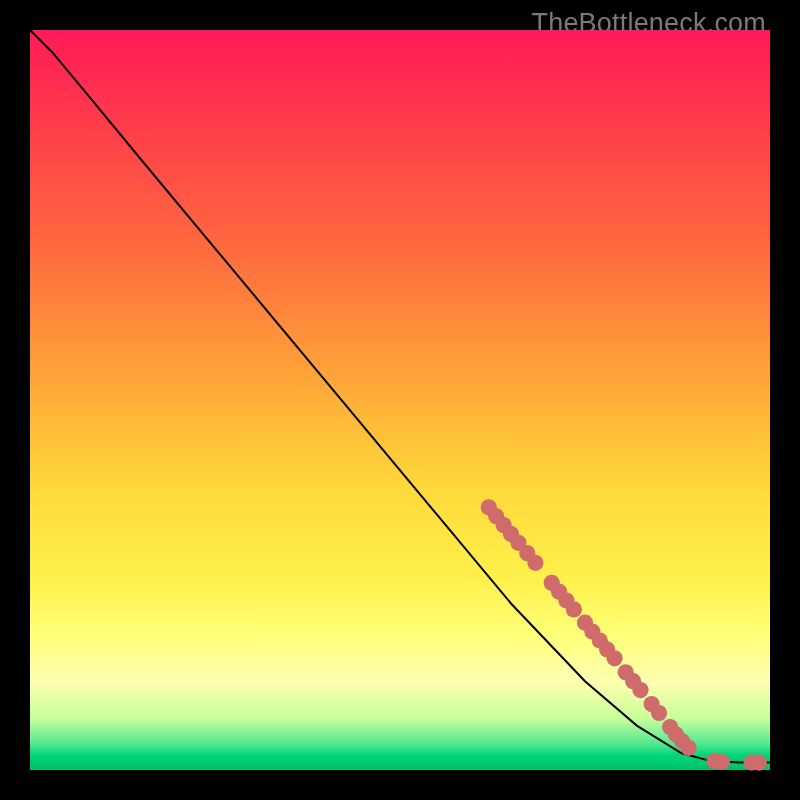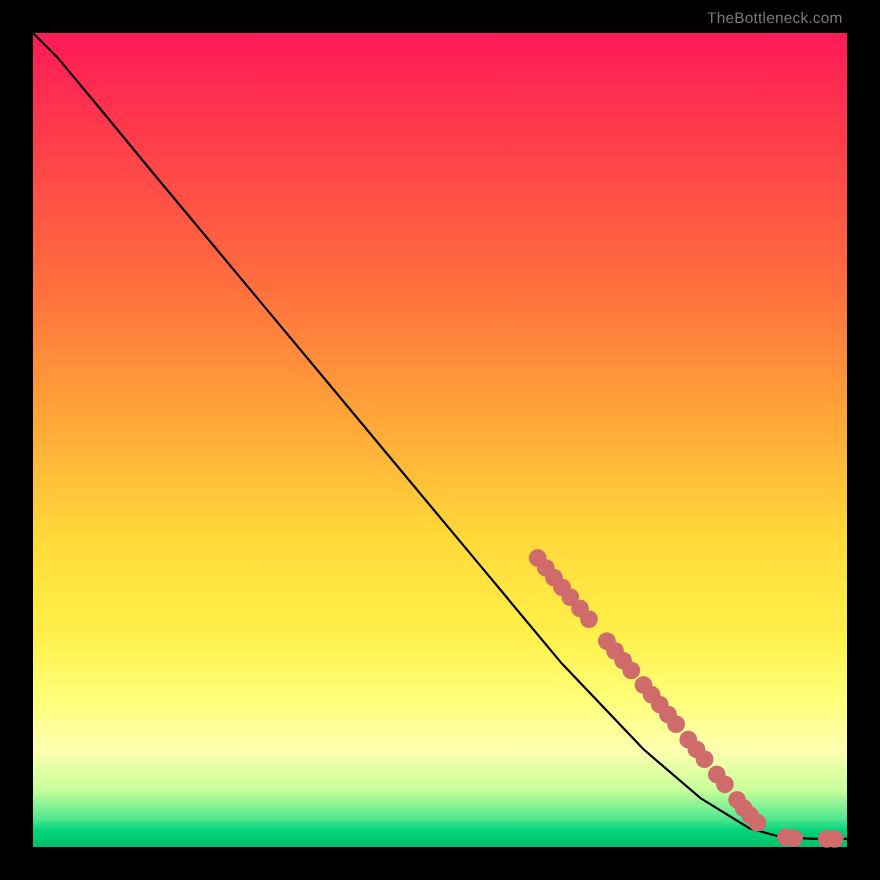--- a/index.html
+++ b/index.html
@@ -40,21 +40,21 @@
       #52e890 96.5%,
       #00d47a 98%,
       #00c06a 100%
     );
   }
   .watermark {
     position: absolute;
     top: 8px;
     right: 34px;
     color: #7a7a7a;
-    font-size: 14px;
+    font-size: 27px;
     font-weight: 500;
     letter-spacing: 0.2px;
     user-select: none;
   }
   svg.overlay {
     position: absolute;
     left: 0;
     top: 0;
     width: 740px;
     height: 740px;

